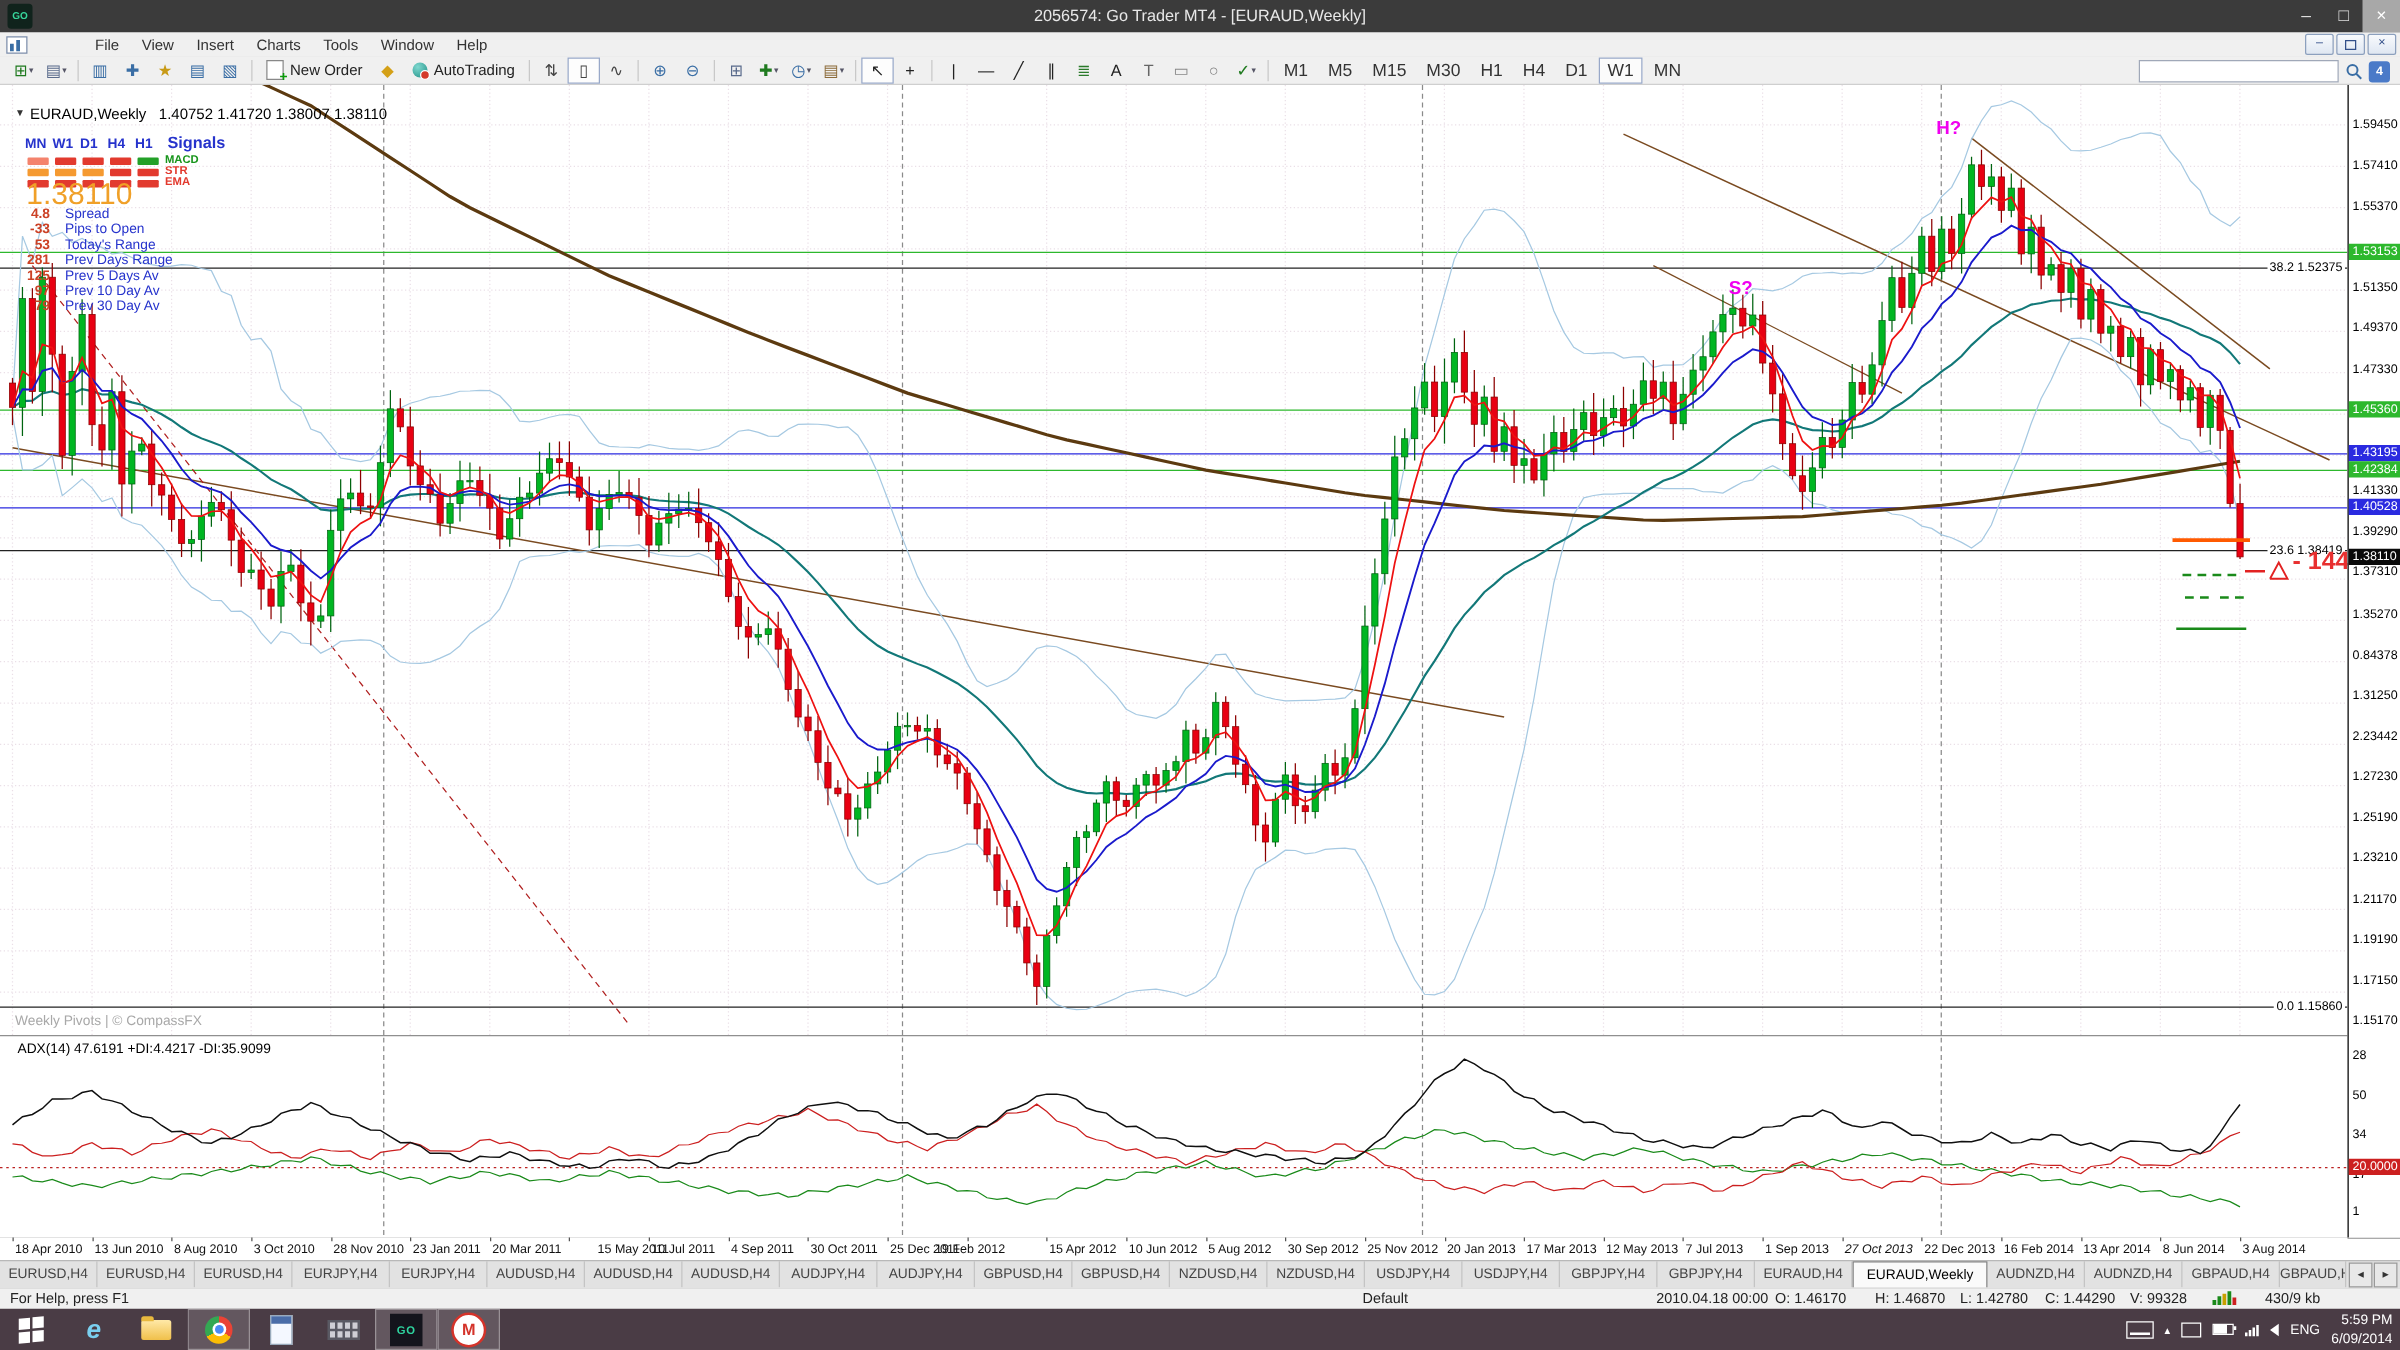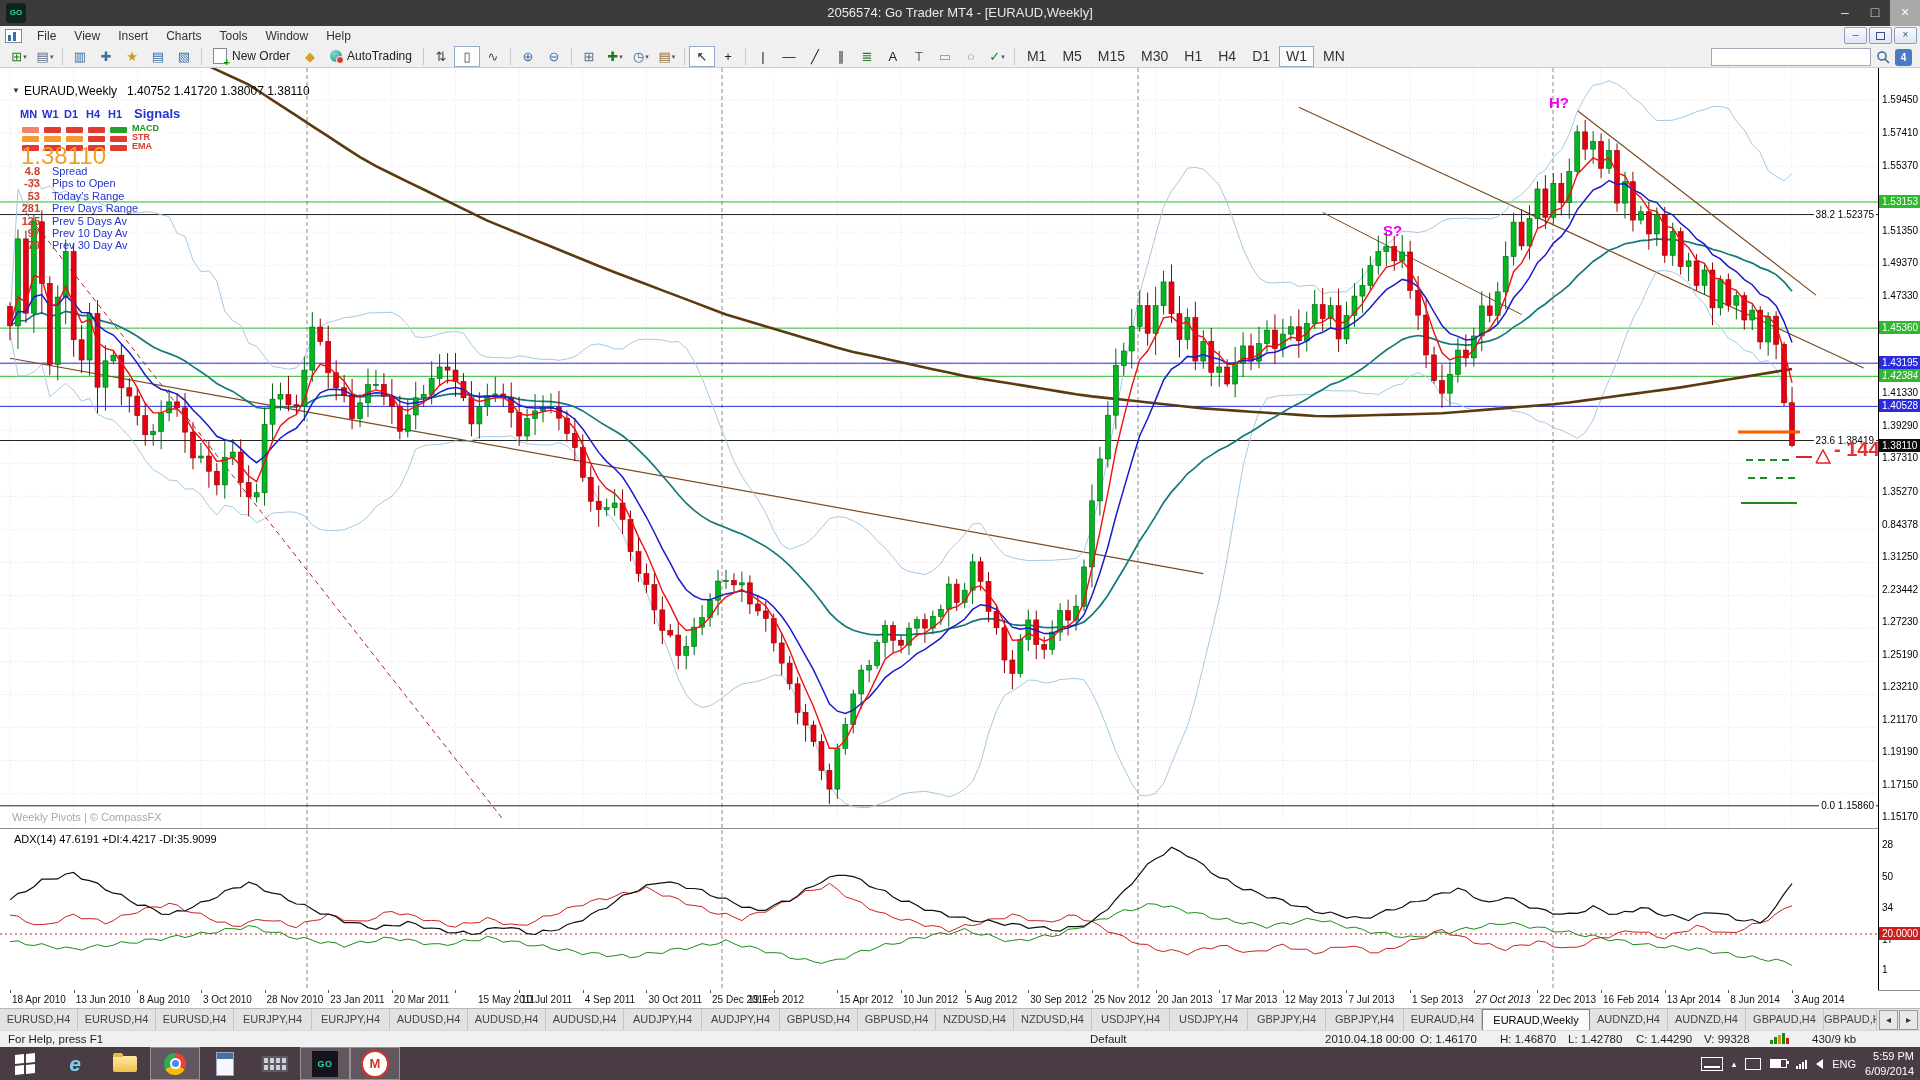--- a/index.html
+++ b/index.html
@@ -7,21 +7,21 @@
   
   .titlebar{position:absolute;left:0;top:0;width:1920px;height:26px;background:#3b3b3b;color:#e8e8e8;z-index:20;}
   .tb-appicon{position:absolute;left:6px;top:3px;width:20px;height:20px;background:#10231c;border-radius:3px;
     color:#37d49a;font-size:8px;font-weight:bold;text-align:center;line-height:20px;}
   .tb-title{position:absolute;left:0;top:0;width:100%;text-align:center;line-height:26px;font-size:13px;}
   .tb-ctrls{position:absolute;right:0;top:0;display:flex;}
   .tbc{width:30px;height:26px;line-height:24px;text-align:center;font-size:14px;color:#ddd;}
   .tbc.close{background:#a8a8a8;color:#fff;}
   
   .menubar{position:absolute;left:0;top:26px;width:1920px;height:19px;background:#f0f0f0;border-bottom:1px solid #dcdcdc;
-    display:flex;align-items:center;font-size:12px;color:#333;z-index:20;}
+    display:flex;align-items:center;font-size:12px;color:#333;z-index:20;gap:39px;}
   .mdi-icon{width:15px;height:12px;margin:0 6px 0 5px;border:1px solid #7a8ba8;background:#fff;position:relative;}
   .mdi-icon i{position:absolute;bottom:1px;width:3px;background:#3a6ea5;}
   .menu-item{padding:0 9px;line-height:18px;}
   .mdi-ctrls{position:absolute;right:3px;top:1px;display:flex;gap:2px;}
   .mc{width:21px;height:15px;border:1px solid #8ca0be;background:linear-gradient(#f8fafd,#dfe7f2);
     color:#33508a;font-size:10px;line-height:13px;text-align:center;border-radius:2px;}
   .mc .rbox{width:7px;height:6px;border:1px solid #33508a;margin:4px auto 0;}
   
   .toolbar{position:absolute;left:0;top:45px;width:1920px;height:23px;background:#f0f0f0;border-bottom:1px solid #cfcfcf;
     display:flex;align-items:center;padding-left:6px;box-sizing:border-box;z-index:20;}
@@ -866,21 +866,21 @@
     <div class="tick" style="top: 547.692px;">1.27230</div>
     <div class="tick" style="top: 580.723px;">1.25190</div>
     <div class="tick" style="top: 612.782px;">1.23210</div>
     <div class="tick" style="top: 645.813px;">1.21170</div>
     <div class="tick" style="top: 677.873px;">1.19190</div>
     <div class="tick" style="top: 710.904px;">1.17150</div>
     <div class="tick" style="top: 742.964px;">1.15170</div>
     <div class="badge" style="top: 126.954px; background: rgb(45, 184, 45);">1.53153</div>
     <div class="badge" style="top: 253.136px; background: rgb(45, 184, 45);">1.45360</div>
     <div class="badge" style="top: 288.191px; background: rgb(42, 42, 224);">1.43195</div>
-    <div class="badge" style="top: 301.323px; background: rgb(45, 184, 45); font-style: italic;">1.42384</div>
+    <div class="badge" style="top: 301.323px; background: rgb(45, 184, 45);">1.42384</div>
     <div class="badge" style="top: 331.374px; background: rgb(42, 42, 224);">1.40528</div>
     <div class="badge" style="top: 370.526px; background: rgb(10, 10, 10);">1.38110</div>
     <div class="tick" style="top: 771.009px;">28</div>
     <div class="tick" style="top: 803.205px;">50</div>
     <div class="tick" style="top: 833.507px;">34</div>
     <div class="tick" style="top: 865.704px;">17</div>
     <div class="tick" style="top: 896.006px;">1</div>
     <div class="badge" style="top: 859.022px; background: rgb(204, 32, 32);">20.0000</div>
   </div>
 <div class="date-axis" id="dates">

